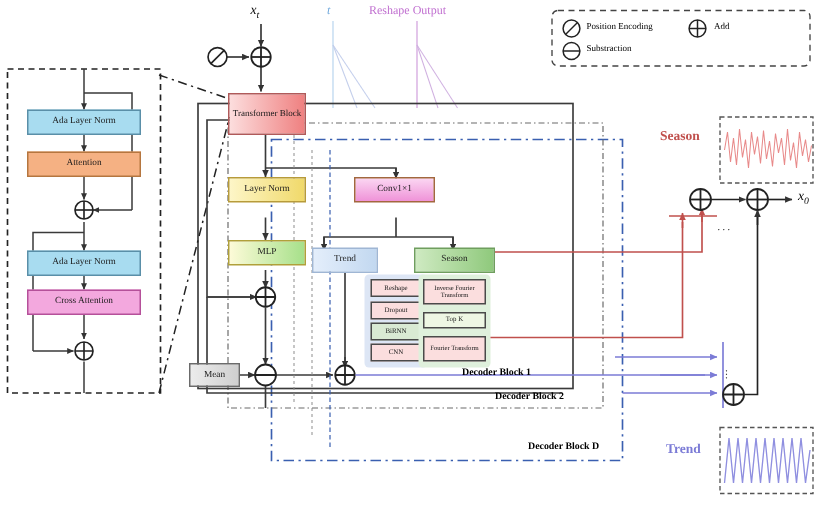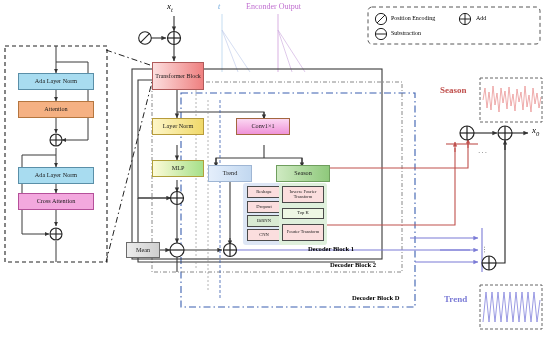--- a/index.html
+++ b/index.html
@@ -320,21 +320,21 @@
 
   <div class="lbl" style="left:167px;top:2px;font-size:9px;font-style:italic;">
     <span>x</span><sub style="font-size:6.5px;">t</sub>
   </div>
 
   <div class="lbl" style="left:218px;top:3px;font-size:8px;font-style:italic;color:#6fa8dc;">
     <span>t</span>
   </div>
 
   <div class="lbl" style="left:246px;top:3px;font-size:8px;color:#c06fd0;">
-    <span>Enconder Output</span>
+    <span>Reshape Output</span>
   </div>
 
   <div class="lbl" style="left:532px;top:126px;font-size:9px;font-style:italic;">
     <span>x</span><sub style="font-size:6.5px;">0</sub>
   </div>
 
   <div class="lbl" style="left:391px;top:15px;font-size:6px;">
     <span>Position Encoding</span>
   </div>
   <div class="lbl" style="left:476px;top:15px;font-size:6px;">

